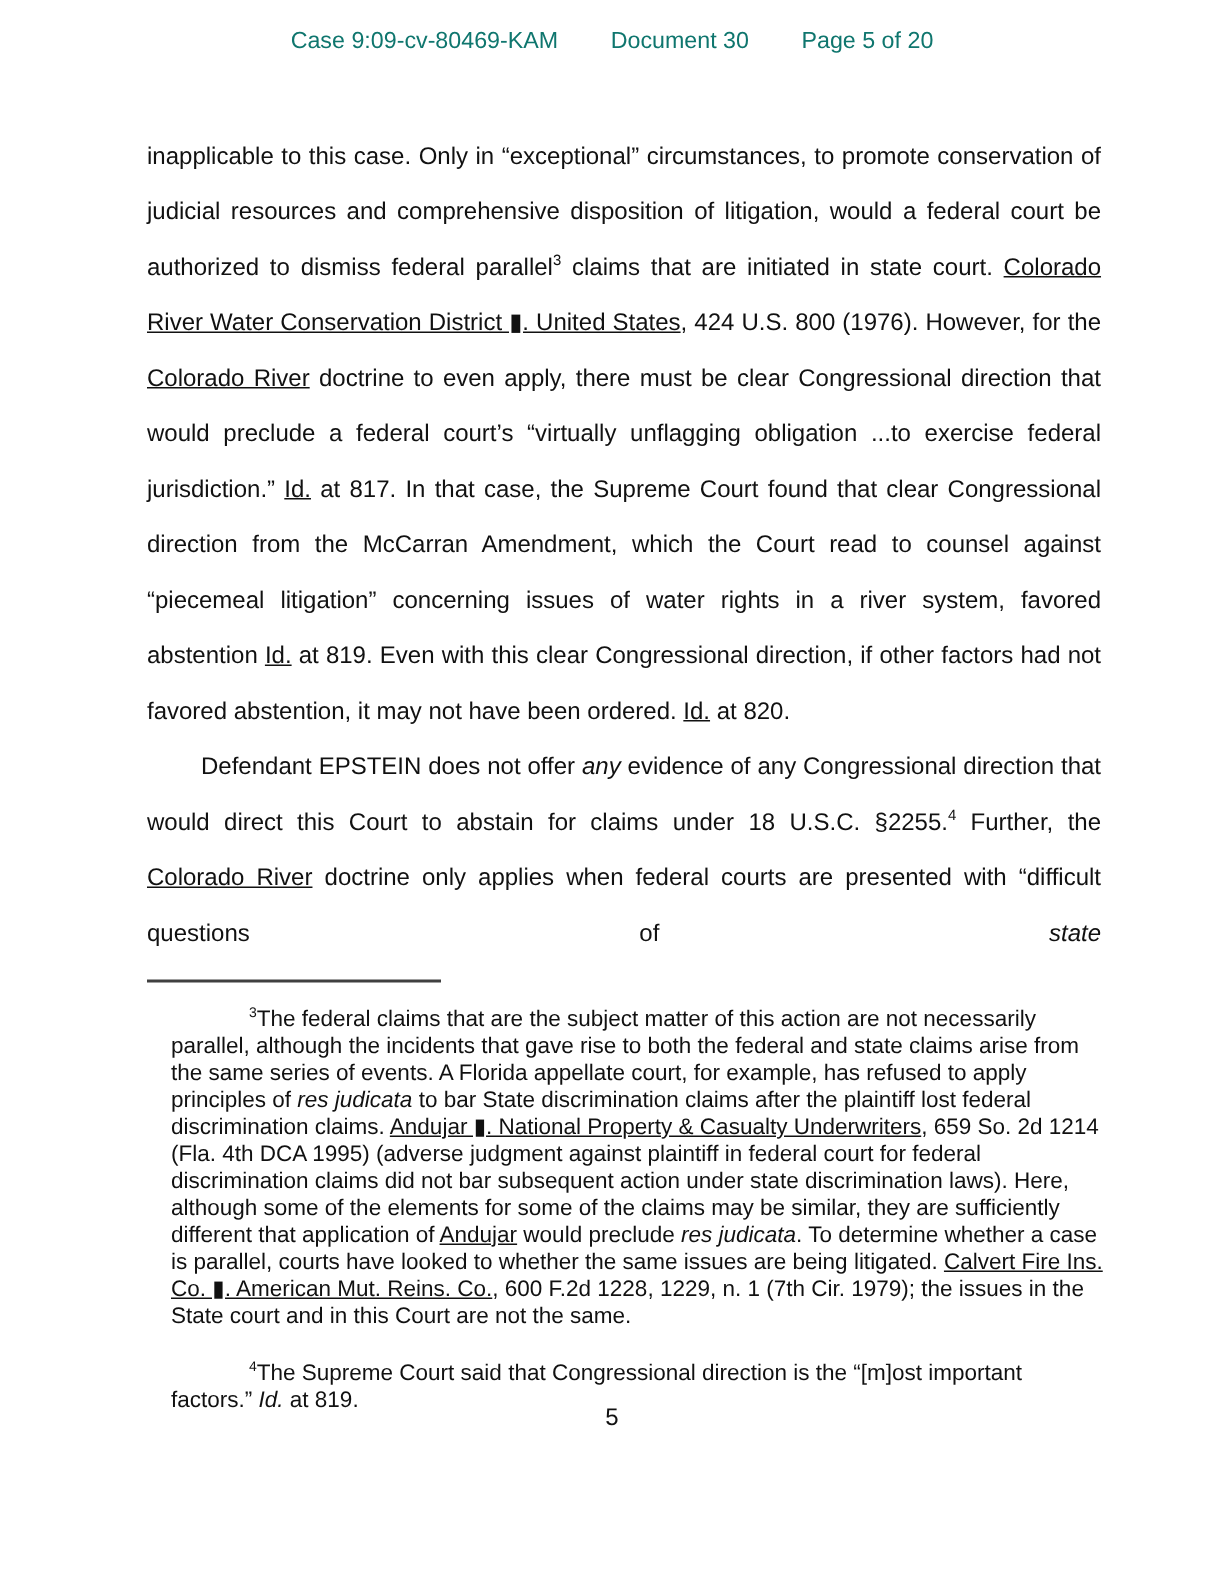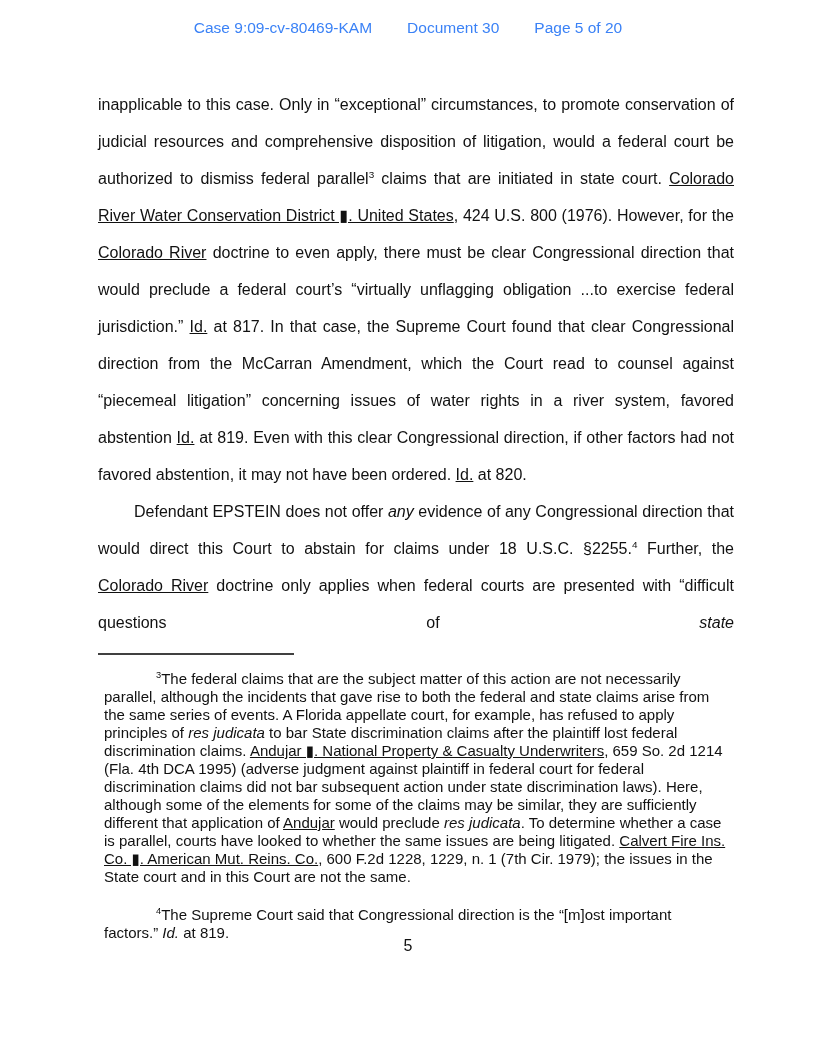--- a/index.html
+++ b/index.html
@@ -37,21 +37,21 @@
   }
   .body-par.indent { text-indent: 36px; }
   .body-par.justify-last { text-align-last: justify; }
   .fn-sep {
     width: 196px;
     height: 0;
     border-top: 2px solid #404040;
     margin: 12px 0 15px 0;
   }
   .footnote {
-    margin: 6px;
+    margin: 16px;
     width: 622px;
     font-size: 15px;
     line-height: 18px;
     text-align: left;
     text-indent: 52px;
   }
   .footnote + .footnote { margin-top: 20px; }
   .run-u { text-decoration: underline; }
   .run-i { font-style: italic; }
   .run-sup { vertical-align: super; font-size: 0.62em; line-height: 0; }
@@ -62,21 +62,21 @@
     right: 0;
     text-align: center;
     font-size: 16px;
   }
 </style>
 </head>
 <body>
 
 <div class="page">
 
-  <div class="docket-header" style="color: #3b82f6;">
+  <div class="docket-header" style="color: #0f766e;">
     <span>Case 9:09-cv-80469-KAM</span>
     <span>Document 30</span>
     <span>Page 5 of 20</span>
   </div>
 
   <div class="content">
     <p class="body-par"><span>inapplicable to this case. Only in “exceptional” circumstances, to promote conservation of judicial resources and comprehensive disposition of litigation, would a federal court be authorized to dismiss federal parallel</span><span class="run-sup">3</span><span> claims that are initiated in state court. </span><span class="run-u">Colorado River Water Conservation District ▮. United States</span><span>, 424 U.S. 800 (1976). However, for the </span><span class="run-u">Colorado River</span><span> doctrine to even apply, there must be clear Congressional direction that would preclude a federal court’s “virtually unflagging obligation ...to exercise federal jurisdiction.” </span><span class="run-u">Id.</span><span> at 817. In that case, the Supreme Court found that clear Congressional direction from the McCarran Amendment, which the Court read to counsel against “piecemeal litigation” concerning issues of water rights in a river system, favored abstention </span><span class="run-u">Id.</span><span> at 819. Even with this clear Congressional direction, if other factors had not favored abstention, it may not have been ordered. </span><span class="run-u">Id.</span><span> at 820.</span></p>
     <p class="body-par indent justify-last"><span>Defendant EPSTEIN does not offer </span><span class="run-i">any</span><span> evidence of any Congressional direction that would direct this Court to abstain for claims under 18 U.S.C. §2255.</span><span class="run-sup">4</span><span> Further, the </span><span class="run-u">Colorado River</span><span> doctrine only applies when federal courts are presented with “difficult questions of </span><span class="run-i">state</span></p>
 
     <div class="fn-sep"></div>

